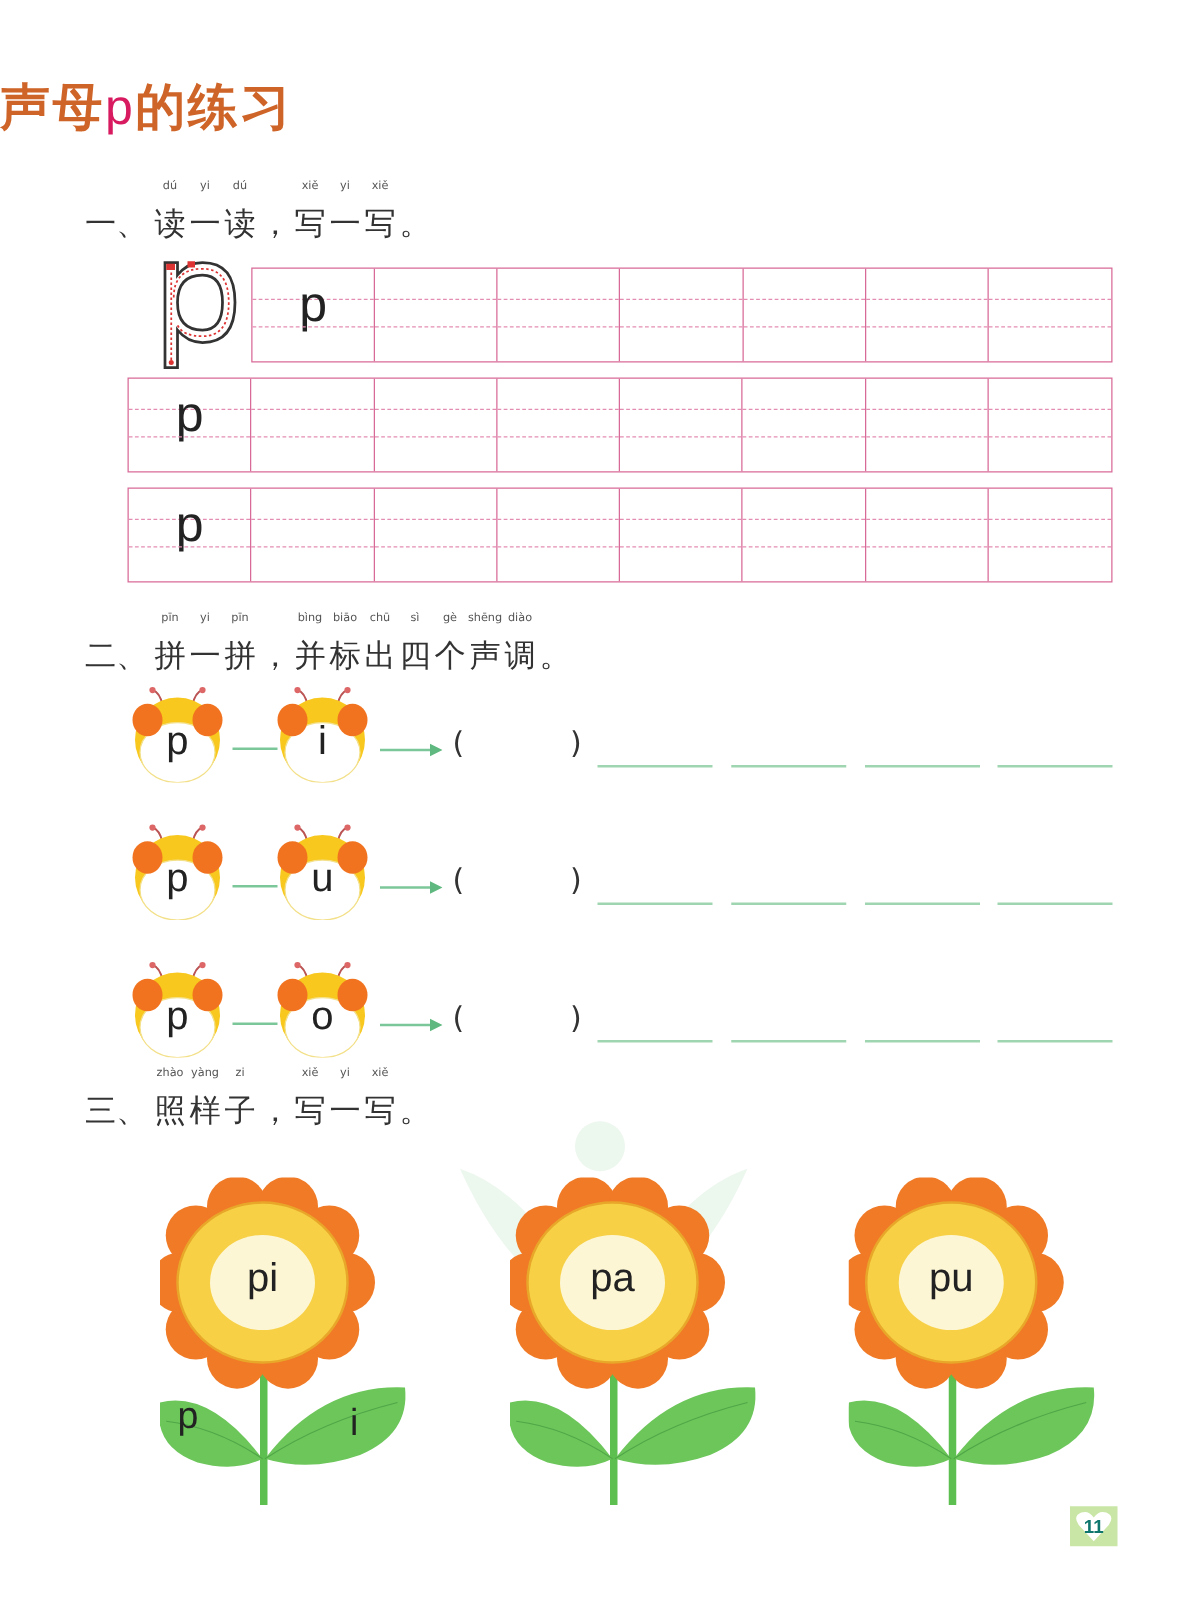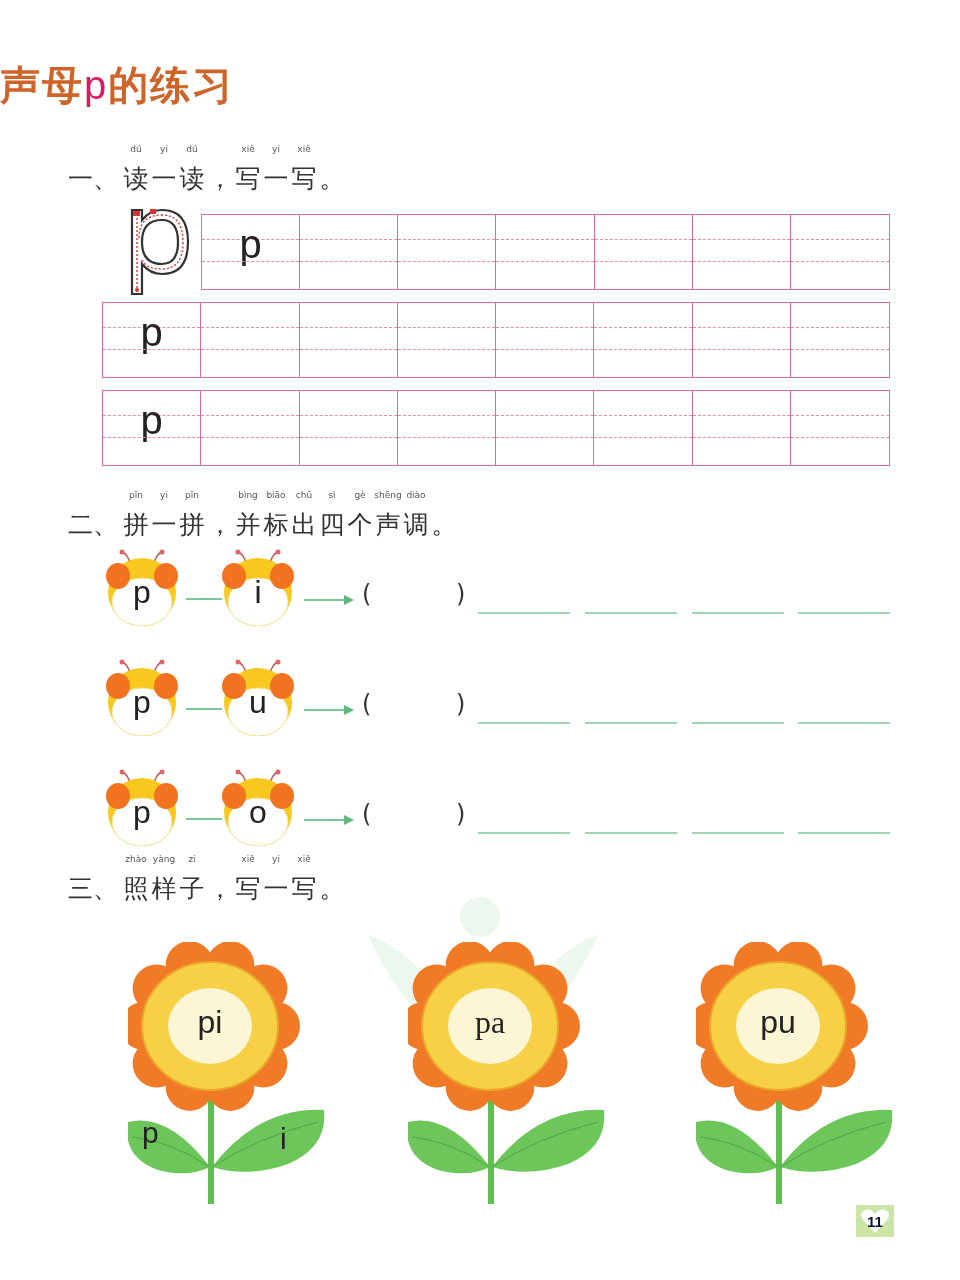--- a/index.html
+++ b/index.html
@@ -39,21 +39,21 @@
   .paren { position: absolute; top: 32px; font-size: 24px; color: #333; font-family: "DejaVu Sans", sans-serif; }
   .blank { position: absolute; top: 64px; width: 92px; height: 2px; background: #9fd5b0; }
 
   .flower { position: absolute; }
   .flower .center-text { position: absolute; font-size: 32px; font-family: "Liberation Sans", sans-serif; color: #222; text-align: center; }
   .flower .leaf-text { position: absolute; font-size: 30px; font-family: "Liberation Sans", sans-serif; color: #222; }
 
   .page-num { position: absolute; left: 856px; top: 1205px; width: 38px; height: 32px;
     background: #c9e6a6; display: flex; align-items: center; justify-content: center; }
   .page-num .heart { position: absolute; width: 30px; height: 26px; }
-  .page-num span { position: relative; font-size: 15px; font-weight: bold; color: #0f172a; font-family: "Liberation Sans", sans-serif; }
+  .page-num span { position: relative; font-size: 15px; font-weight: bold; color: #0f766e; font-family: "Liberation Sans", sans-serif; }
 </style>
 </head>
 <body>
 
 <div class="title">
   <span>声母</span><span class="hl">p</span><span>的练习</span>
 </div>
 
 <div class="section-head" id="sec0" style="top:162px;"><span style="margin-right: 4px;">一、</span><span class="ch"><span class="py">dú</span><span>读</span></span><span class="ch"><span class="py">yi</span><span>一</span></span><span class="ch"><span class="py">dú</span><span>读</span></span><span class="ch"><span class="py"></span><span>，</span></span><span class="ch"><span class="py">xiě</span><span>写</span></span><span class="ch"><span class="py">yi</span><span>一</span></span><span class="ch"><span class="py">xiě</span><span>写</span></span><span class="ch"><span class="py"></span><span>。</span></span></div>
 
@@ -294,24 +294,24 @@
           <circle cx="61.6" cy="144.9" r="24" fill="#f07a26"></circle>
           <circle cx="28.6" cy="121.6" r="24" fill="#f07a26"></circle>
           <circle cx="16.0" cy="84.0" r="24" fill="#f07a26"></circle>
           <circle cx="28.6" cy="46.4" r="24" fill="#f07a26"></circle>
           <circle cx="61.6" cy="23.1" r="24" fill="#f07a26"></circle>
           <circle cx="102.4" cy="23.1" r="24" fill="#f07a26"></circle>
           <circle cx="135.4" cy="46.4" r="24" fill="#f07a26"></circle>
         </g>
     <ellipse cx="82" cy="84" rx="68" ry="64" fill="#f7d046" stroke="#e9a72a" stroke-width="2"></ellipse>
     <ellipse cx="82" cy="84" rx="42" ry="38" fill="#fdf6d4"></ellipse>
-  </svg><span class="center-text" style="left:40px; top:62px; width:84px;font-family:Liberation Serif, serif;">pa</span>
+  </svg><span class="center-text" style="left:40px; top:62px; width:84px;">pa</span>
      <span class="leaf-text" style="left:14px; top:174px;"></span>
      <span class="leaf-text" style="left:152px; top:180px;"></span></div>
-    <div class="flower" style="left: 696px; top: 942px; width: 200px; height: 270px;"><svg viewBox="0 0 200 270" width="200" height="270">
+    <div class="flower" style="left: 679px; top: 942px; width: 200px; height: 270px;"><svg viewBox="0 0 200 270" width="200" height="270">
     <rect x="80" y="150" width="6" height="112" fill="#5cbf4f"></rect>
     <path d="M82 225 Q40 170 0 180 Q-6 215 30 228 Q60 236 82 225 Z" fill="#6cc65a"></path>
     <path d="M84 225 Q130 165 196 168 Q200 205 160 222 Q120 236 84 225 Z" fill="#6cc65a"></path>
     <path d="M82 225 Q45 200 5 195" stroke="#4fa647" stroke-width="1" fill="none"></path>
     <path d="M84 225 Q130 195 190 180" stroke="#4fa647" stroke-width="1" fill="none"></path>
     <g transform="translate(0,0)">
           <circle cx="148.0" cy="84.0" r="24" fill="#f07a26"></circle>
           <circle cx="135.4" cy="121.6" r="24" fill="#f07a26"></circle>
           <circle cx="102.4" cy="144.9" r="24" fill="#f07a26"></circle>
           <circle cx="61.6" cy="144.9" r="24" fill="#f07a26"></circle>

